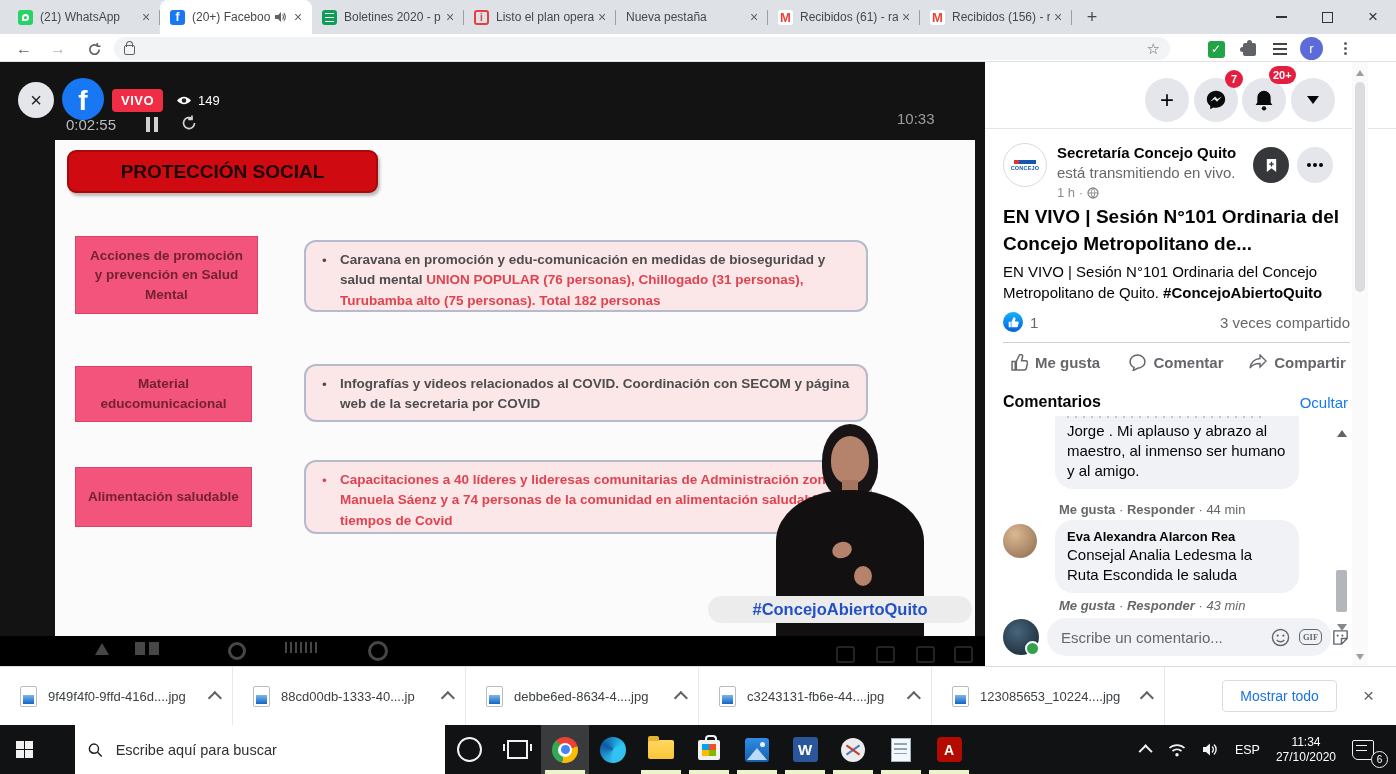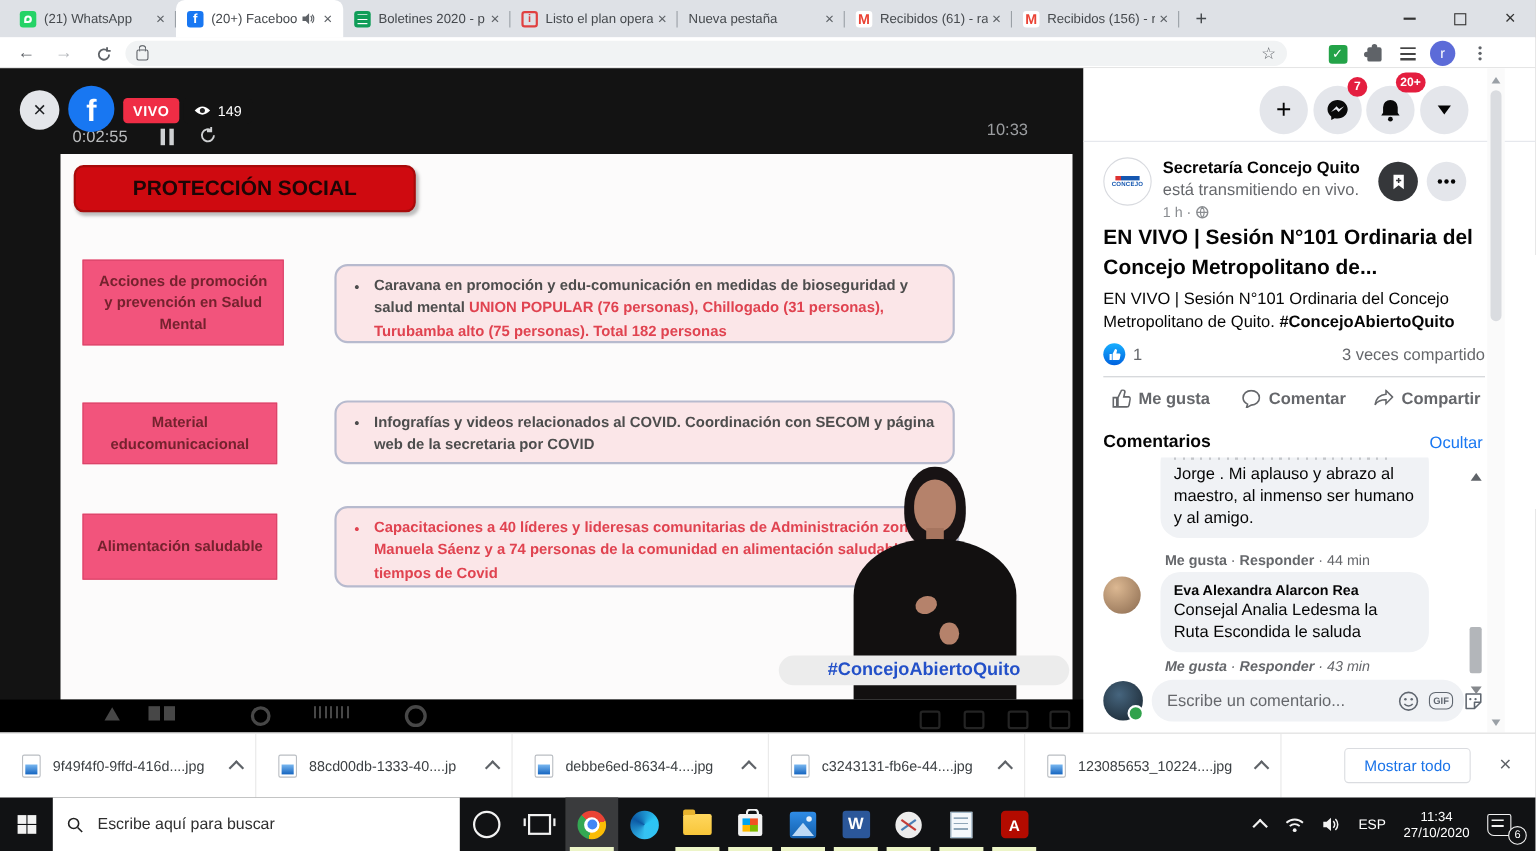--- a/index.html
+++ b/index.html
@@ -159,21 +159,21 @@
   .cmeta .sep::after{content:' · ';font-weight:normal;}
   .meta1{left:74px;top:86px;}
   .cavatar{position:absolute;left:18px;top:108px;width:34px;height:34px;border-radius:50%;background:radial-gradient(circle at 35% 30%,#dcb892,#8a6a4f);}
   .bub2{left:70px;top:104px;width:244px;}
   .meta2{left:74px;top:182px;font-style:italic;}
   .cinput-av{position:absolute;left:18px;top:557px;width:36px;height:36px;border-radius:50%;background:radial-gradient(circle at 40% 35%,#46657e,#17222b);}
   .cinput-av::after{content:'';position:absolute;right:-1px;bottom:-1px;width:11px;height:11px;border-radius:50%;background:#31a24c;border:2px solid #fff;}
   .cinput{position:absolute;left:62px;top:556px;width:284px;height:38px;background:#f0f2f5;border-radius:19px;display:flex;align-items:center;padding:0 12px;box-sizing:border-box;}
   .cinput input{border:0;outline:0;background:transparent;font-size:15px;color:#050505;flex:1;font-family:inherit;}
   .cinput input::placeholder{color:#65676b;opacity:1;}
-  .cicon{margin-left:9px;color:#606770;display:flex;align-items:flex-end;}
+  .cicon{margin-left:9px;color:#606770;display:flex;align-items:flex-end;font-family:Liberation Serif, serif;}
   .gifchip{border:1.5px solid #606770;border-radius:6px;font-size:8.5px;font-weight:bold;padding:2px 3px;color:#606770;}
   
   .sb-scroll{position:absolute;left:349px;top:366px;width:15px;height:240px;}
   .sb-scroll .arr-up{position:absolute;left:3px;top:2px;width:0;height:0;border-left:5px solid transparent;border-right:5px solid transparent;border-bottom:7px solid #5f6368;}
   .sb-scroll .thumb{position:absolute;left:2px;top:142px;width:11px;height:42px;background:#b3b6ba;border-radius:2px;}
   .sb-scroll .arr-dn{position:absolute;left:3px;top:196px;width:0;height:0;border-left:5px solid transparent;border-right:5px solid transparent;border-top:7px solid #85888c;}
   .pg-scroll{position:absolute;left:367px;top:0;width:16px;height:604px;background:#fafafa;}
   .pg-scroll .arr-up{position:absolute;left:4px;top:8px;width:0;height:0;border-left:4px solid transparent;border-right:4px solid transparent;border-bottom:6px solid #9aa0a6;}
   .pg-scroll .thumb{position:absolute;left:3px;top:20px;width:10px;height:210px;background:#dadce0;border-radius:5px;}
   .pg-scroll .arr-dn{position:absolute;left:4px;top:592px;width:0;height:0;border-left:4px solid transparent;border-right:4px solid transparent;border-top:6px solid #9aa0a6;}
@@ -189,21 +189,21 @@
   .showall{border:1px solid #dadce0;border-radius:4px;color:#1a73e8;font-size:14px;padding:7px 17px;background:#fff;}
   .dlclose{color:#5f6368;font-size:19px;}
   .dlclose::before{content:'×';}
 
   
   .taskbar{position:absolute;left:0;top:725px;width:1396px;height:49px;background:#111214;display:flex;align-items:stretch;color:#fff;}
   .tbtn{width:48px;display:flex;align-items:center;justify-content:center;position:relative;flex:none;}
   .runline::after{content:'';position:absolute;left:4px;right:4px;bottom:0;height:4px;background:#edf5c8;}
   .winlogo{width:17px;height:17px;display:grid;grid-template-columns:8px 8px;grid-template-rows:8px 8px;gap:1px;}
   .winlogo b{background:#f2f2f2;}
-  .tb-search{width:344px;background:#fff;display:flex;align-items:center;padding:0 13px;gap:11px;flex:none;}
+  .tb-search{width:344px;background:#fff;display:flex;align-items:center;padding:0 13px;gap:11px;flex:none;margin-left:27px;}
   .tb-search input{border:0;outline:0;font-size:14.5px;color:#111;width:100%;font-family:inherit;}
   .tb-search input::placeholder{color:#2f2f2f;opacity:1;}
   .cortana{width:21px;height:21px;border:2px solid #f2f2f2;border-radius:50%;}
   .taskview{width:17px;height:15px;border:2px solid #f2f2f2;position:relative;}
   .taskview::before{content:'';position:absolute;left:-6px;top:2px;width:2px;height:7px;background:#f2f2f2;}
   .taskview::after{content:'';position:absolute;right:-6px;top:2px;width:2px;height:7px;background:#f2f2f2;}
   .chromeicon{width:26px;height:26px;border-radius:50%;background:conic-gradient(from -45deg,#ea4335 0 33%,#fbbc05 0 66%,#34a853 0 100%);position:relative;}
   .chromeicon::before{content:'';position:absolute;left:6px;top:6px;width:14px;height:14px;background:#fff;border-radius:50%;}
   .chromeicon::after{content:'';position:absolute;left:8.5px;top:8.5px;width:9px;height:9px;background:#4285f4;border-radius:50%;}
   .tb-chrome{background:#3a3b3d;}

